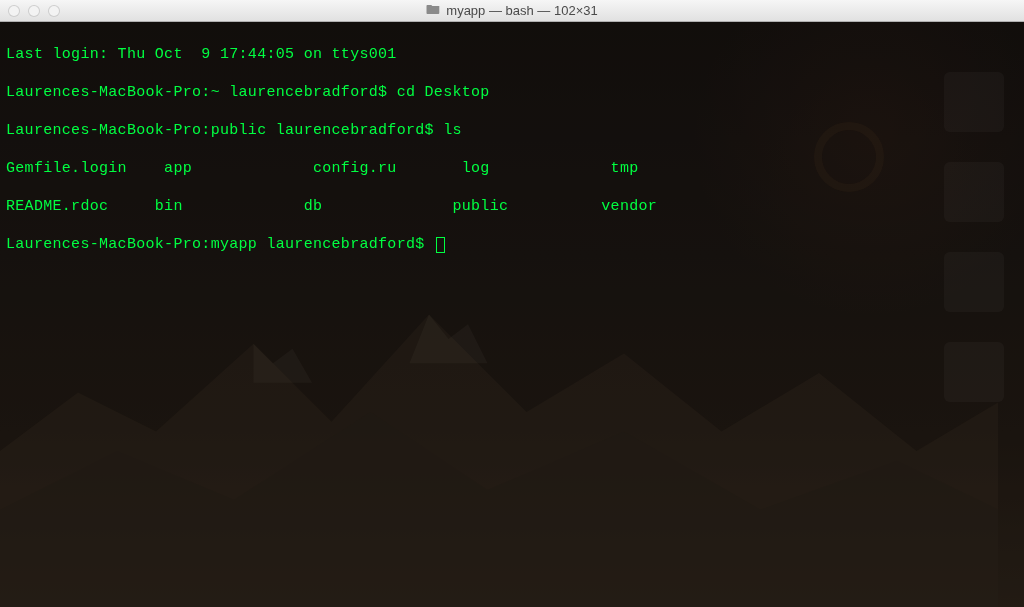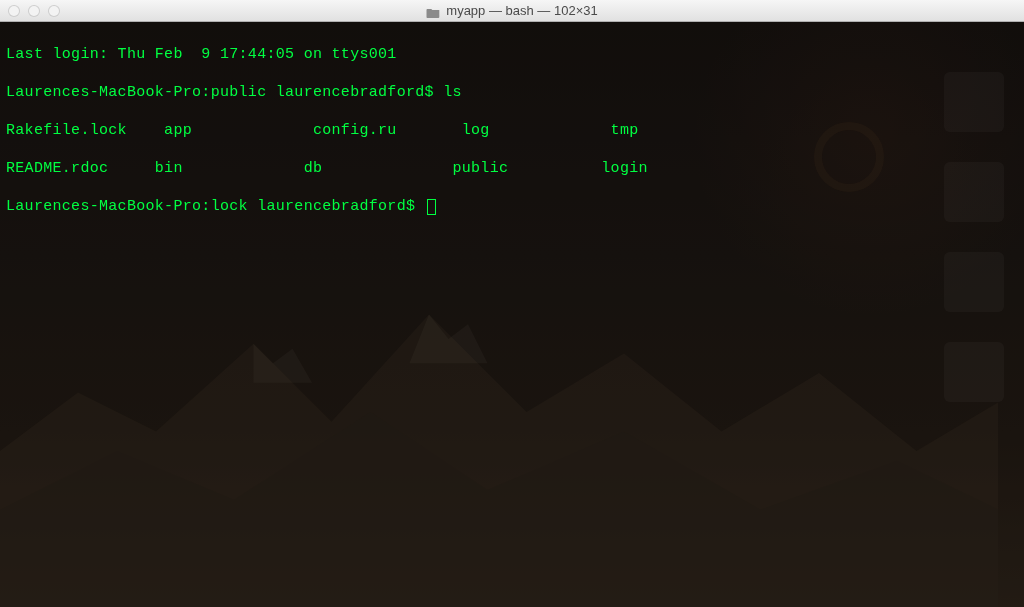--- a/index.html
+++ b/index.html
@@ -31,21 +31,21 @@
       border: 1px solid rgba(0,0,0,0.15);
     }
     .light.close { background: #f3f3f3; }
     .light.min { background: #f3f3f3; }
     .light.max { background: #f3f3f3; }
     .title-center {
       position: absolute;
       left: 50%;
       transform: translateX(-50%);
       display: flex;
-      align-items: flex-end;
+      align-items: flex-start;
       gap: 6px;
       font-family: -apple-system, "Helvetica Neue", Arial, sans-serif;
       font-size: 13px;
       color: #4a4a4a;
     }
     .folder-icon {
       width: 14px;
       height: 11px;
       display: inline-block;
     }
@@ -154,19 +154,20 @@
   </div>
   <div class="browser-ghost"></div>
   <div class="desktop-icons">
     <div class="desktop-icon"></div>
     <div class="desktop-icon"></div>
     <div class="desktop-icon"></div>
     <div class="desktop-icon"></div>
   </div>
 
   <div class="terminal-text">
-<span class="term-line">Last login: Thu Feb  9 17:44:05 on ttys001</span>
+<span class="term-line">Last login: Thu Oct  9 17:44:05 on ttys001</span>
+<span class="term-line">Laurences-MacBook-Pro:~ laurencebradford$ cd Desktop</span>
 <span class="term-line">Laurences-MacBook-Pro:public laurencebradford$ ls</span>
-<span class="term-line">Rakefile.lock    app             config.ru       log             tmp</span>
-<span class="term-line">README.rdoc     bin             db              public          login</span>
-<span class="term-line"><span>Laurences-MacBook-Pro:lock laurencebradford$ </span><span class="cursor"></span></span>
+<span class="term-line">Gemfile.login    app             config.ru       log             tmp</span>
+<span class="term-line">README.rdoc     bin             db              public          vendor</span>
+<span class="term-line"><span>Laurences-MacBook-Pro:myapp laurencebradford$ </span><span class="cursor"></span></span>
   </div>
 </div>
 
 </body></html>

